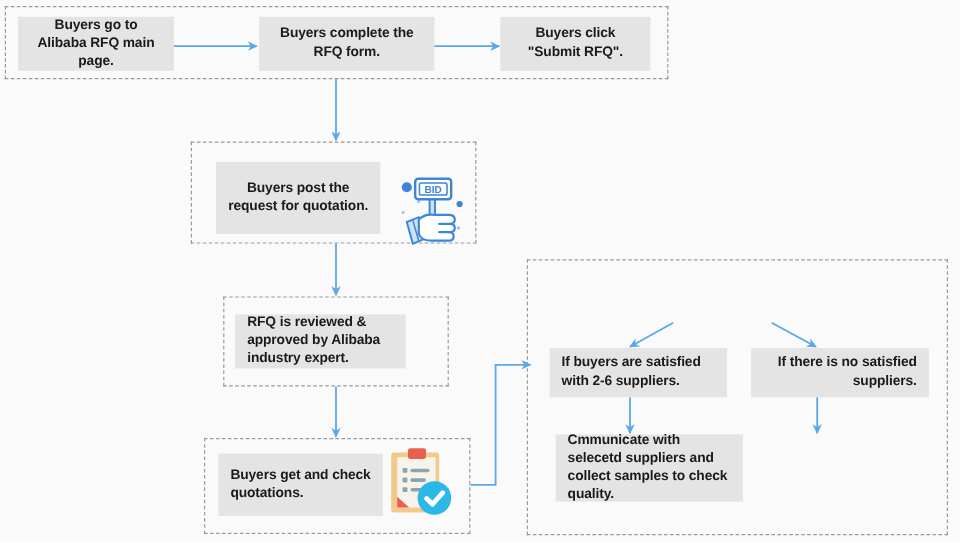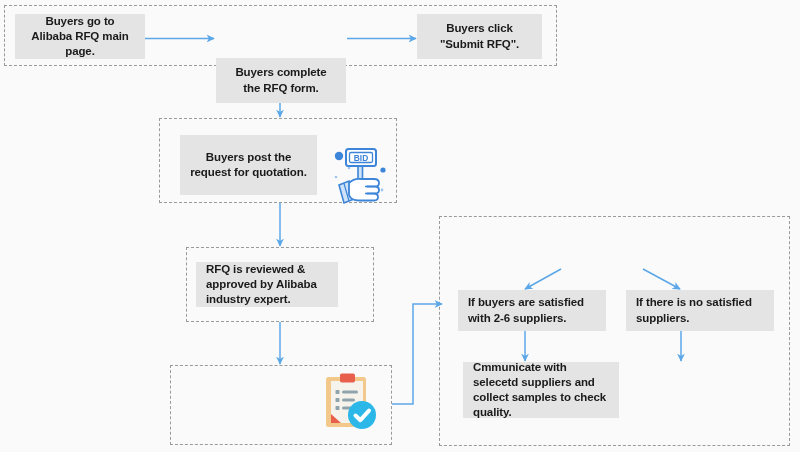--- a/index.html
+++ b/index.html
@@ -97,21 +97,21 @@
 
     <line x1="525" y1="331" x2="525" y2="361" stroke="#5ba7e8" stroke-width="1.5" marker-end="url(#ah)"></line>
 
     <line x1="681" y1="331" x2="681" y2="361" stroke="#5ba7e8" stroke-width="1.5" marker-end="url(#ah)"></line>
   </svg>
 
   <div class="node center" style="left:15px; top:14px; width:130px; height:45px;">
     <span>Buyers go to Alibaba RFQ main page.</span>
   </div>
 
-  <div class="node center" style="left:216px; top:14px; width:130px; height:45px;margin-top:44px;">
+  <div class="node center" style="left:216px; top:14px; width:146px; height:45px;">
     <span>Buyers complete the RFQ form.</span>
   </div>
 
   <div class="node center" style="left:417px; top:14px; width:125px; height:45px;">
     <span>Buyers click "Submit RFQ".</span>
   </div>
 
   <div class="node center" style="left:180px; top:135px; width:137px; height:60px;">
     <span>Buyers post  the request for quotation.</span>
   </div>
@@ -142,20 +142,23 @@
                Q24 57.5 22 52 Z" fill="#ffffff" stroke="#3d85d8" stroke-width="1.8" stroke-linejoin="round"></path>
       <line x1="38" y1="43.5" x2="49" y2="43.5" stroke="#3d85d8" stroke-width="1.4"></line>
       <line x1="38" y1="50.5" x2="49" y2="50.5" stroke="#3d85d8" stroke-width="1.4"></line>
     </svg>
   </div>
 
   <div class="node" style="left:196px; top:262px; width:142px; height:45px;">
     <span>RFQ is reviewed &amp; approved by Alibaba industry expert.</span>
   </div>
 
+  <div class="node" style="left:182px; top:378px; width:137px; height:52px;">
+    <span>Buyers get and check quotations.</span>
+  </div>
 
   <div class="icon-box" style="left:320px; top:370px; width:60px; height:62px;">
     <svg viewBox="0 0 60 62" width="60" height="62" xmlns="http://www.w3.org/2000/svg">
 
       <rect x="6" y="7" width="40" height="50" rx="2.5" fill="#f2c98a"></rect>
 
       <rect x="11" y="11" width="32" height="42" fill="#f6f2ec"></rect>
 
       <path d="M11 44 L21 53 L11 53 Z" fill="#e8604c"></path>
 
@@ -171,21 +174,21 @@
       <circle cx="42" cy="45" r="14" fill="#2bb8e8"></circle>
       <path d="M35.5 45.5 L40.4 50.2 L49 40.6" fill="none" stroke="#ffffff" stroke-width="4" stroke-linecap="round" stroke-linejoin="round"></path>
     </svg>
   </div>
 
 
   <div class="node" style="left:458px; top:290px; width:148px; height:41px;">
     <span>If buyers are satisfied with 2-6 suppliers.</span>
   </div>
 
-  <div class="node" style="left:626px; top:290px; width:148px; height:41px;">
+  <div class="node" style="left:626px; top:290px; width:148px; height:41px;text-align:right;">
     <span>If there is no satisfied suppliers.</span>
   </div>
 
   <div class="node" style="left:463px; top:362px; width:156px; height:56px;padding-left:10px;">
     <span>Cmmunicate with selecetd suppliers and collect samples to check quality.</span>
   </div>
 
 
 </div>
 

